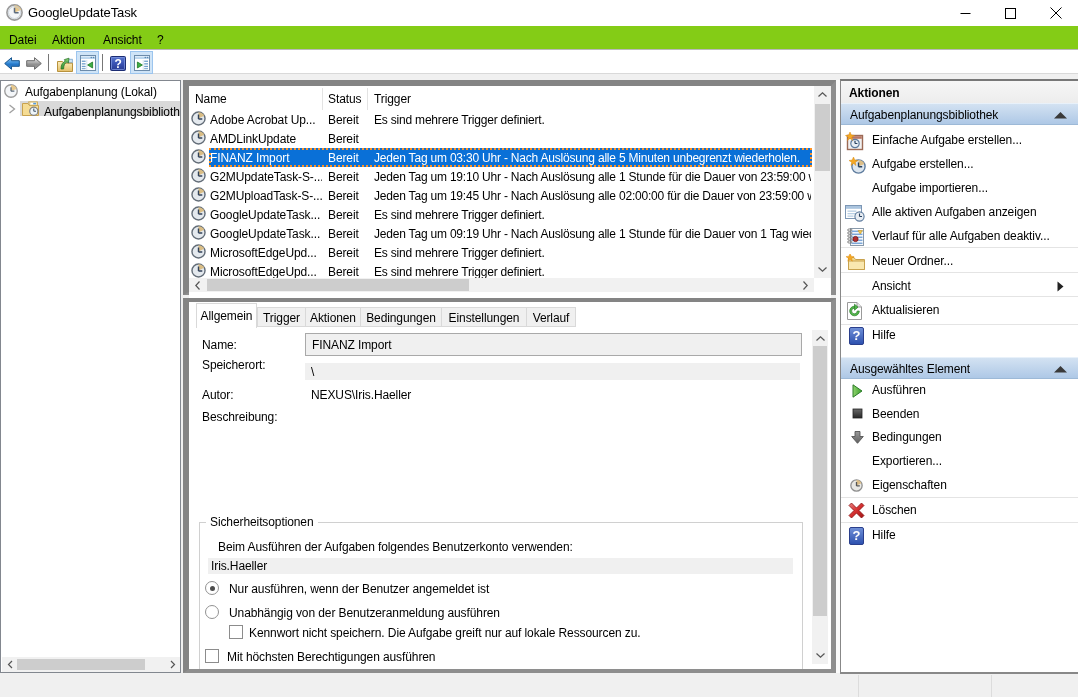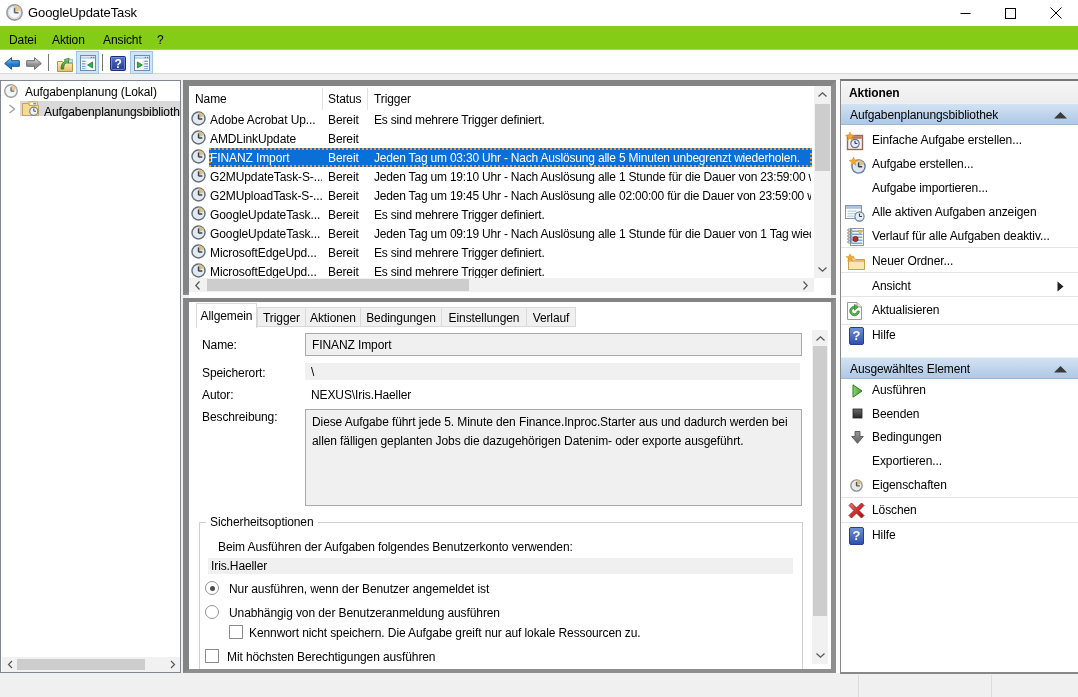--- a/index.html
+++ b/index.html
@@ -337,26 +337,25 @@
   <div class="abs" id="detpanel">
     <div class="inner" id="detinner">
       <div class="abs tab" style="left:68px;width:49px">Trigger</div>
       <div class="abs tab" style="left:116px;width:56px">Aktionen</div>
       <div class="abs tab" style="left:171px;width:82px">Bedingungen</div>
       <div class="abs tab" style="left:252px;width:86px">Einstellungen</div>
       <div class="abs tab" style="left:337px;width:50px">Verlauf</div>
       <div id="tab-active">Allgemein</div>
       <div class="abs lbl" style="top:36px">Name:</div>
       <div class="abs fbox" style="left:116px;top:31px;width:497px;height:23px;padding:4px 0 0 6px">FINANZ Import</div>
-      <div class="abs lbl" style="top:64px">Speicherort:</div>
+      <div class="abs lbl" style="top:56px">Speicherort:</div>
       <div class="abs graybar" style="left:116px;top:61px;width:495px;height:17px;padding:2px 0 0 6px">\</div>
       <div class="abs lbl" style="top:86px">Autor:</div>
       <div class="abs" style="left:122px;top:86px">NEXUS\Iris.Haeller</div>
       <div class="abs lbl" style="top:108px">Beschreibung:</div>
-      <div class="abs fbox" style="left:116px;top:107px;width:497px;height:97px;padding:3px 6px 0 6px;line-height:19px">Diese Aufgabe führt jede 5. Minute den Finance.Inproc.Starter aus und dadurch werden bei<br>allen fälligen geplanten Jobs die dazugehörigen Datenim- oder exporte ausgeführt.</div>
       <div class="abs" style="left:10px;top:220px;width:604px;height:150px;border:1px solid #d0d0d0;border-bottom:none"></div>
       <div class="abs" style="left:17px;top:213px;background:#fff;padding:0 4px">Sicherheitsoptionen</div>
       <div class="abs graybar" style="left:19px;top:256px;width:585px;height:16px;padding:1px 0 0 3px">Iris.Haeller</div>
       <div class="abs" style="left:29px;top:238px">Beim Ausführen der Aufgaben folgendes Benutzerkonto verwenden:</div>
       <div class="abs radio" style="left:16px;top:279px">
           <span class="abs" style="left:3.5px;top:3.5px;width:5px;height:5px;border-radius:50%;background:#4d4d4d"></span>
         </div>
       <div class="abs" style="left:40px;top:280px">Nur ausführen, wenn der Benutzer angemeldet ist</div>
       <div class="abs radio" style="left:16px;top:303px"></div>
       <div class="abs" style="left:40px;top:304px">Unabhängig von der Benutzeranmeldung ausführen</div>

